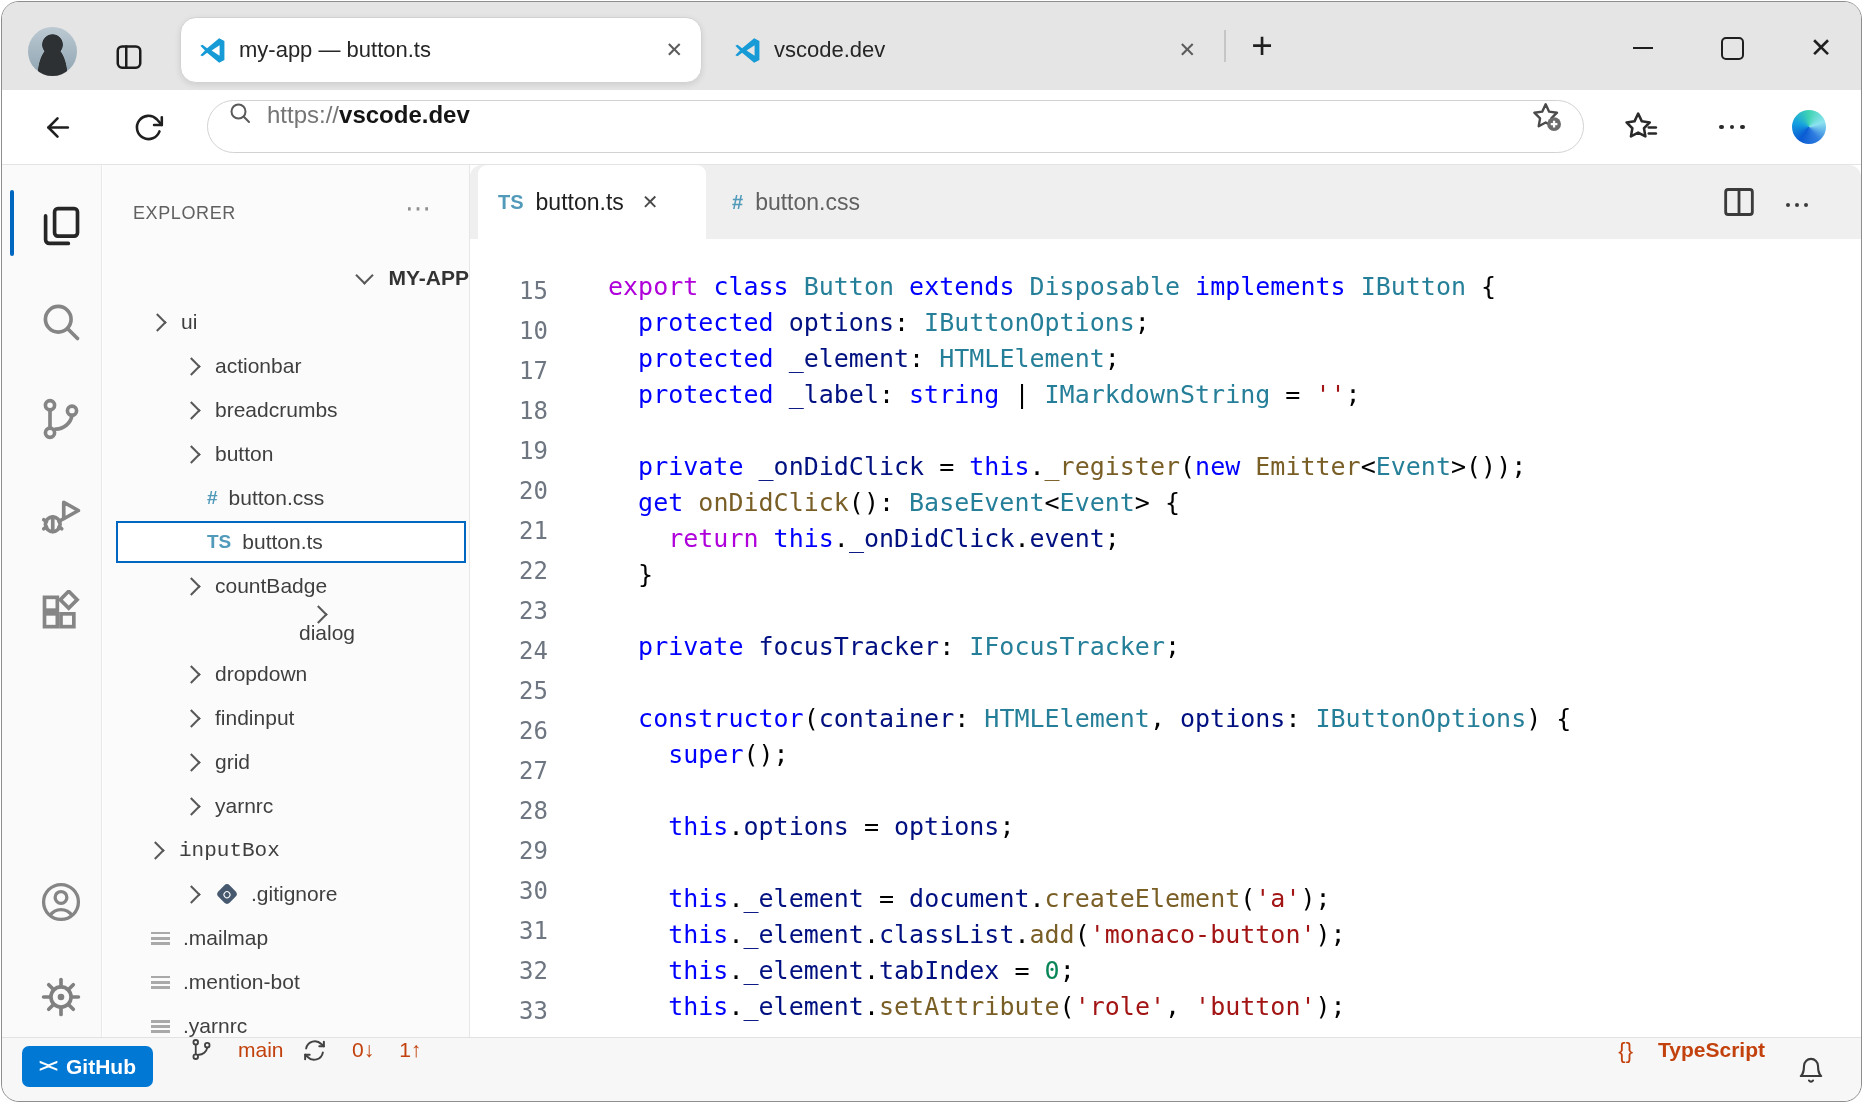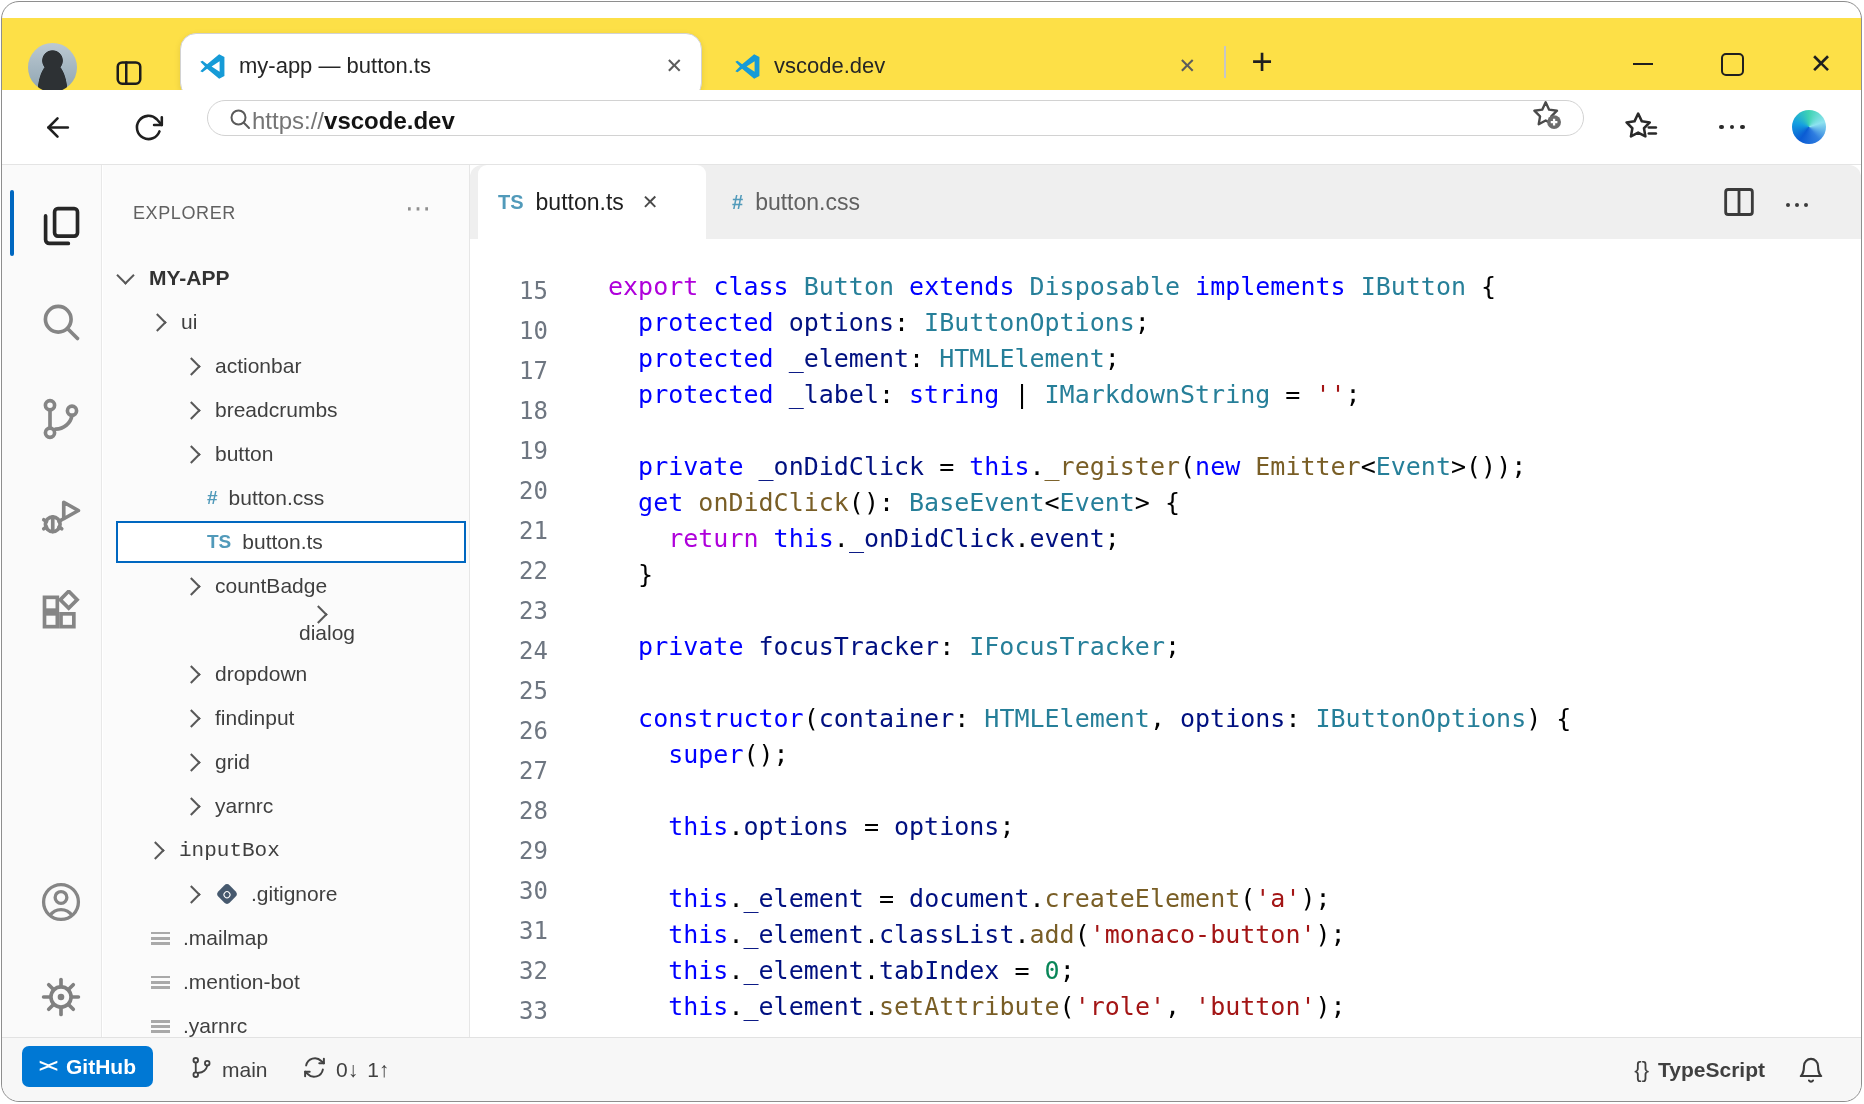--- a/index.html
+++ b/index.html
@@ -1,21 +1,21 @@
 <!DOCTYPE html>
 <html><head>
 <meta charset="utf-8">
 <style>
   html,body{margin:0;padding:0;background:#fff;width:1864px;height:1104px;
     font-family:"Liberation Sans",sans-serif;-webkit-font-smoothing:antialiased;}
   .window{position:absolute;left:1px;top:1px;width:1859px;height:1099px;
     border:1.5px solid #8e8e8e;border-radius:18px;overflow:hidden;background:#fff;}
 
   
-  .titlebar{position:absolute;left:0;top:16px;right:0;height:88px;background:#fde047;}
+  .titlebar{position:absolute;left:0;top:0;right:0;height:88px;background:#e5e5e5;}
   .avatar{position:absolute;left:26px;top:25px;width:49px;height:49px;border-radius:50%;
     background:
       radial-gradient(circle at 50% 36%, #2d3134 0 25%, rgba(45,49,52,0) 27%),
       radial-gradient(ellipse at 50% 102%, #2d3134 0 42%, rgba(45,49,52,0) 44%),
       linear-gradient(180deg,#bcc9d2 0%,#8ea4b1 100%);}
   .ws-icon{position:absolute;left:112px;top:40px;width:30px;height:30px;}
   .btab{position:absolute;top:15px;height:66px;display:flex;align-items:center;
     padding:0 18px;gap:13px;box-sizing:border-box;}
   .btab.active{left:178px;width:522px;background:#fff;border:1px solid #d2d2d2;
     border-radius:16px;box-shadow:0 2px 6px rgba(0,0,0,.10);}
@@ -30,23 +30,23 @@
     align-items:center;justify-content:center;}
   .winctl.min{left:1619px;} .winctl.max{left:1708px;} .winctl.close{left:1797px;}
   .minbar{width:20px;height:2.5px;background:#1f1f1f;}
   .maxbox{width:19px;height:19px;border:2.2px solid #1f1f1f;border-radius:5px;}
   .closex{font-size:27px;font-weight:300;color:#1f1f1f;}
 
   
   .navbar{position:absolute;left:0;top:88px;right:0;height:75px;background:#fff;
     border-bottom:1px solid #e4e4e4;box-sizing:border-box;}
   .nav-ic{position:absolute;top:22px;width:31px;height:31px;}
-  .addr{position:absolute;left:205px;top:10px;width:1377px;height:36px;box-sizing:border-box;
+  .addr{position:absolute;left:205px;top:10px;width:1377px;height:53px;box-sizing:border-box;
     border:1.5px solid #d2d2d2;border-radius:27px;background:#fff;display:flex;
-    align-items:flex-end;padding:0 20px;gap:0;}
+    align-items:flex-start;padding:0 20px;gap:15px;}
   .addr-url{font-size:24px;white-space:nowrap;}
   .addr-url .scheme{color:#757575;font-weight:400;}
   .addr-url .host{color:#141414;font-weight:600;}
   .addr-spacer{flex:1;}
   .nav-right{position:absolute;top:20px;width:34px;height:34px;}
   .copilot{position:absolute;left:1790px;top:20px;width:34px;height:34px;border-radius:50%;
     background:conic-gradient(from 215deg,#0a5bd3,#149fe0,#3fd3b3,#8ee3f0,#2f7de0,#0a5bd3);}
   .dots3{display:flex;gap:6px;align-items:center;justify-content:center;height:100%;}
   .dots3 i{width:4.6px;height:4.6px;border-radius:50%;background:#2a2a2a;}
 
@@ -102,22 +102,22 @@
   .tk-pln{color:#000000}.tk-kw{color:#0000FF}.tk-ctl{color:#AF00DB}.tk-typ{color:#267F99}
   .tk-var{color:#001080}.tk-fn{color:#795E26}.tk-str{color:#A31515}.tk-num{color:#098658}
 
   
   .statusbar{position:absolute;left:0;right:0;bottom:0;height:64px;background:#f7f7f7;
     border-top:1px solid #e2e2e2;border-radius:0 0 18px 18px;box-sizing:border-box;}
   .gh-badge{position:absolute;left:20px;top:8px;height:41px;background:#0078D4;color:#fff;
     border-radius:7px;display:flex;align-items:center;padding:0 17px;gap:10px;
     font-size:21px;font-weight:600;}
   .remote-glyph{font-size:18px;font-weight:700;letter-spacing:-2px;}
-  .sb-group{position:absolute;top:0;height:100%;display:flex;align-items:center;gap:9px;
-    color:#404040;font-size:21px;}
+  .sb-group{position:absolute;top:0;height:100%;display:flex;gap:25px;
+    color:#c2410c;font-size:21px;}
   .sb-branch{left:188px;} .sb-sync{left:300px;}
   .sb-lang{right:96px;font-weight:600;}
   .sb-lang .braces{font-weight:400;font-size:22px;}
   .sb-bell{position:absolute;right:36px;top:18px;width:28px;height:28px;}
 </style>
 </head>
 <body>
 
 <div class="window">
 
@@ -276,21 +276,21 @@
         <line x1="18.7" y1="5.3" x2="16.2" y2="7.8"></line>
           <line x1="7.8" y1="16.2" x2="5.3" y2="18.7"></line>
       </svg>
     </div>
   </div>
 
   <div class="sidebar">
     <div class="sb-header">EXPLORER</div>
     <div class="sb-dots">⋯</div>
     <div class="tree">
-        <div class="trow root" style="padding-left: 16px;">
+        <div class="trow root" style="padding-left: 16px; justify-content: flex-end;">
           <span class="chev down"></span>
           <span class="tlabel">MY-APP</span>
         </div>
         <div class="trow" style="padding-left: 48px;">
           <span class="chev right"></span>
           <span class="tlabel">ui</span>
         </div>
         <div class="trow" style="padding-left: 82px;">
           <span class="chev right"></span>
           <span class="tlabel">actionbar</span>

